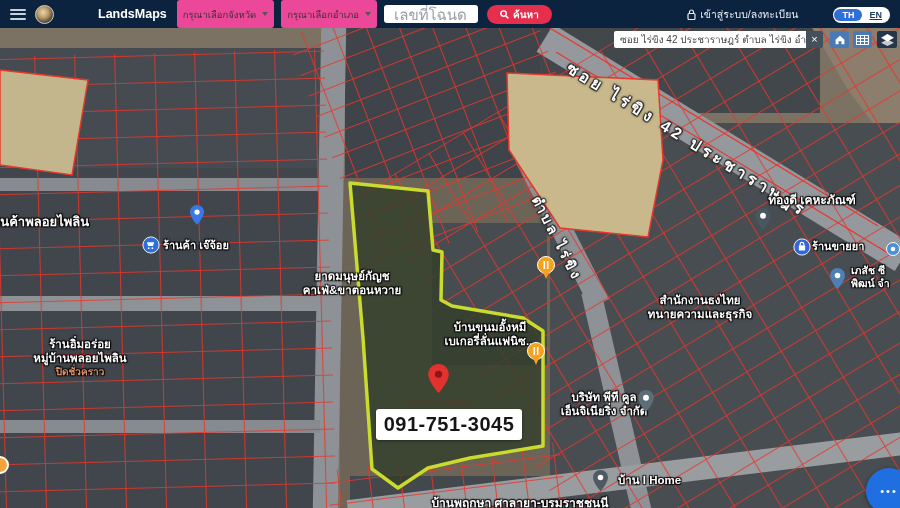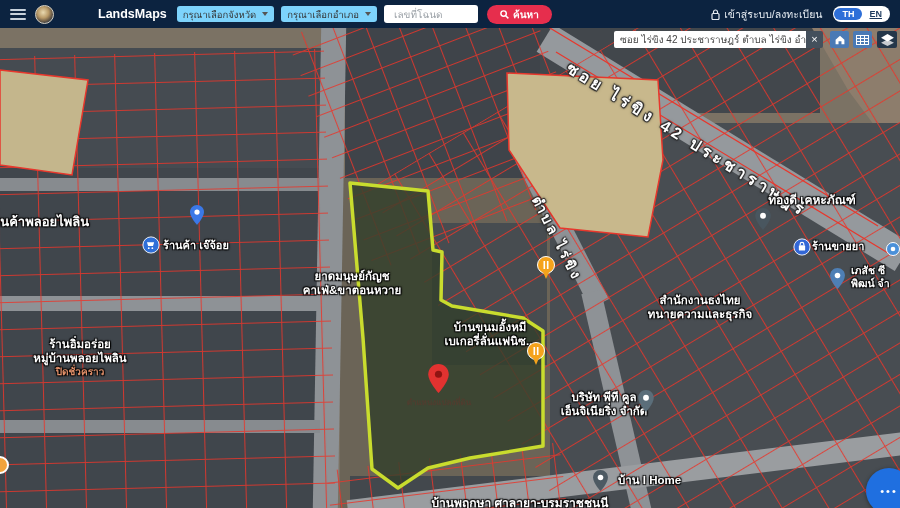--- a/index.html
+++ b/index.html
@@ -9,35 +9,35 @@
   
   .header { position:absolute; left:0; top:0; width:900px; height:28px;
             background:#0c2340; display:flex; align-items:center; padding:0 10px; z-index:50; }
   .menu-btn { width:16px; height:11px; display:flex; flex-direction:column;
               justify-content:space-between; cursor:pointer; margin-right:9px; }
   .menu-btn i { display:block; height:2px; background:#c8d2dc; border-radius:1px; }
   .logo { width:19px; height:19px; border-radius:50%; border:1px solid #d8d2c4;
           background:radial-gradient(circle at 42% 38%, #e8d9b0 0%, #b99a68 38%, #6b5b47 62%, #22344c 82%);
           margin-right:6px; }
   .app-title { color:#fff; font-size:12.5px; font-weight:700; margin-right:10px;padding-left:38px; }
-  .select { height:16px; background:#7dd3fc; border-radius:3px; display:flex; align-items:center;
+  .select { height:28px; background:#ec4899; border-radius:3px; display:flex; align-items:center;
             font-size:9.5px; color:#333; padding:0 6px; margin-right:7px; cursor:pointer; white-space:nowrap; }
   .select .caret { width:0; height:0; border-left:3.5px solid transparent; border-right:3.5px solid transparent;
                    border-top:4px solid #555; margin-left:6px; }
-  .deed-input { height:18px; width:94px; border:none; border-radius:3px; font-size:10px;
+  .deed-input { height:18px; width:94px; border:none; border-radius:3px; font-size:15px;
                 padding:0 10px; margin-right:9px; color:#333;
                 font-family:"Liberation Sans","DejaVu Sans",sans-serif; }
   .deed-input::placeholder { color:#9aa0a6; }
   .search-btn { height:19px; background:#e62e4d; border:none; border-radius:10px; color:#fff;
                 font-size:10px; font-weight:700; display:flex; align-items:center; gap:4px;
                 padding:0 13px; cursor:pointer; font-family:"Liberation Sans","DejaVu Sans",sans-serif; }
-  .hdr-right { margin-left:auto; display:flex; align-items:flex-start; }
+  .hdr-right { margin-left:auto; display:flex; align-items:flex-end; }
   .login { display:flex; align-items:center; gap:4px; color:#e6ecf2; font-size:10.5px;
            cursor:pointer; margin-right:11px; white-space:nowrap; }
-  .lang-pill { background:#fff; border-radius:9px; height:16px; display:flex; align-items:center; padding:1px; }
+  .lang-pill { background:#fff; border-radius:9px; height:16px; display:flex; align-items:center; padding:1px;margin-left:24px; }
   .lang-th { background:#2e6fd8; color:#fff; border-radius:8px; font-size:9px; font-weight:700;
              padding:1px 8px; cursor:pointer; }
   .lang-en { color:#1d3a5f; font-size:9px; font-weight:700; padding:1px 7px; cursor:pointer;text-decoration:underline; }
 
   
   .map { position:absolute; left:0; top:28px; width:900px; height:480px; overflow:hidden;
          background:#7b7264; }
   .map svg.base { position:absolute; left:0; top:0; }
 
   .road-label { position:absolute; color:#fff; font-weight:700; white-space:nowrap; z-index:8;
@@ -274,20 +274,23 @@
   <svg class="marker" style="left:593px; top:442px;" width="15" height="21" viewBox="0 0 24 34">
     <path d="M12 0C5.4 0 0 5.4 0 12c0 9 12 22 12 22s12-13 12-22C24 5.4 18.6 0 12 0z" fill="#4d5a63"></path>
     <circle cx="12" cy="12" r="4.5" fill="#fff"></circle>
   </svg>
 
   <svg class="marker" style="left:428px; top:336px;" width="21" height="29" viewBox="0 0 24 34">
     <path d="M12 0C5.4 0 0 5.4 0 12c0 9 12 22 12 22s12-13 12-22C24 5.4 18.6 0 12 0z" fill="#e23230"></path>
     <circle cx="12" cy="12" r="4.2" fill="#8f1412"></circle>
   </svg>
   <div class="parcel-caption">ตำแหน่งแปลงที่ดิน</div>
+  <div class="phone-chip">
+    <span>091-751-3045</span>
+  </div>
 
   <div class="map-toolbar">
     <div class="addr-chip">ซอย ไร่ขิง 42 ประชาราษฎร์ ตำบล ไร่ขิง อำเภอสา</div>
     <div class="close-btn">×</div>
     <div class="tool-btn btn-home">
       <svg width="12" height="11" viewBox="0 0 16 15">
         <path d="M2 8 L8 2.5 L14 8 V14 H10 V10 H6 V14 H2 Z" fill="#fff"></path>
       </svg>
     </div>
     <div class="tool-btn btn-grid">

